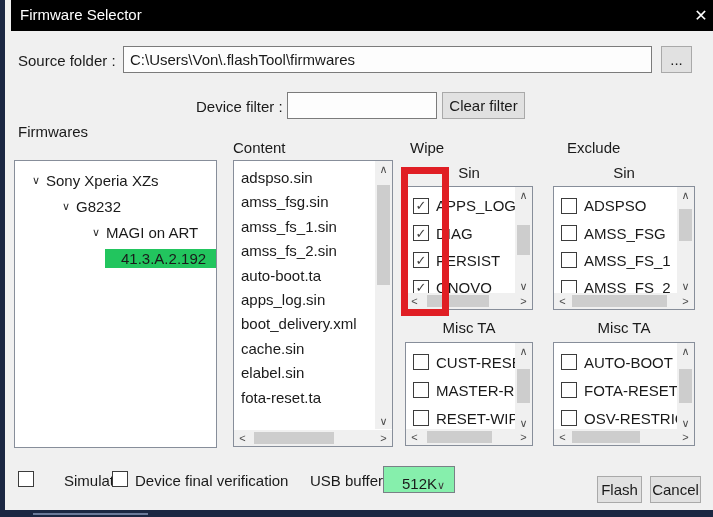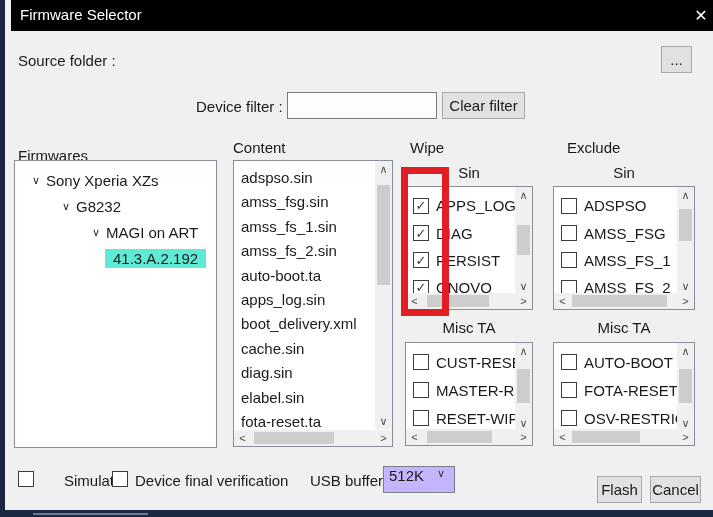--- a/index.html
+++ b/index.html
@@ -34,47 +34,48 @@
   
   .vscroll{position:absolute;right:0;top:0;width:17px;background:#f0f0f0;}
   .hscroll{position:absolute;left:0;bottom:0;height:16px;background:#f0f0f0;}
   .sarr{position:absolute;color:#4d4d4d;font-size:11px;width:17px;height:16px;
         display:flex;align-items:center;justify-content:center;}
   .vthumb{position:absolute;left:2px;width:13px;background:#cdcdcd;}
   .hthumb{position:absolute;top:2px;height:12px;background:#cdcdcd;}
   
   .tree-row{height:26px;font-size:15px;display:flex;align-items:center;white-space:nowrap;}
   .tw{color:#2b2b2b;font-size:11px;width:14px;display:inline-block;}
-  .tree-label.sel{background:#5eead4;padding:1px 8px;}
-  
-  #usb-select{background:#c4b5fd;border:1px solid #798086;display:flex;
-              align-items:flex-start;font-size:15px;padding-left:5px;}
+  .tree-label.sel{background:#22c55e;padding:1px 16px;}
+  
+  #usb-select{background:#86efac;border:1px solid #798086;display:flex;
+              align-items:flex-end;font-size:15px;padding-left:18px;}
   #usb-chevron{position:absolute;right:9px;color:#3c3c3c;font-size:11px;}
   
   #red-annotation{border:7px solid #e01e24;background:transparent;z-index:40;}
 </style>
 </head>
 <body>
 
 <div id="stage">
 
   <div class="abs" id="left-strip"></div>
   <div class="abs" id="titlebar">
     <div class="abs" id="title-text">Firmware Selector</div>
     <div class="abs" id="close-btn">✕</div>
   </div>
 
   <div class="abs lbl" style="left:18px;top:52px;">Source folder :</div>
+  <input class="abs tinput" style="left: 123px; top: 46px; width: 529px; height: 27px;" value="C:\Users\Von\.flashTool\firmwares">
   <div class="abs btn" style="left:661px;top:46px;width:31px;height:27px;">...</div>
 
   <div class="abs lbl" style="left:196px;top:98px;">Device filter :</div>
   <input class="abs tinput" style="left: 287px; top: 92px; width: 150px; height: 27px;" value="">
   <div class="abs btn" style="left:442px;top:92px;width:83px;height:27px;">Clear filter</div>
 
-  <div class="abs lbl" style="left:18px;top:123px;margin-top:24px;">Firmwares</div>
+  <div class="abs lbl" style="left:18px;top:123px;">Firmwares</div>
   <div class="abs lbl" style="left:233px;top:139px;">Content</div>
   <div class="abs lbl" style="left:410px;top:139px;">Wipe</div>
   <div class="abs lbl" style="left:567px;top:139px;">Exclude</div>
   <div class="abs lbl" style="left:405px;top:164px;width:128px;text-align:center;">Sin</div>
   <div class="abs lbl" style="left:553px;top:164px;width:142px;text-align:center;">Sin</div>
   <div class="abs lbl" style="left:405px;top:319px;width:128px;text-align:center;">Misc TA</div>
   <div class="abs lbl" style="left:553px;top:319px;width:142px;text-align:center;">Misc TA</div>
 
   <div class="abs listbox" style="left:14px;top:160px;width:203px;height:288px;">
     <div class="items" style="width:201px;padding-top:6px;">
@@ -99,21 +100,20 @@
   <div class="abs listbox" style="left:233px;top:160px;width:160px;height:287px;">
     <div class="items" style="width:141px;height:268px;padding-top:5px;">
         <div class="li-row">adspso.sin</div>
         <div class="li-row">amss_fsg.sin</div>
         <div class="li-row">amss_fs_1.sin</div>
         <div class="li-row">amss_fs_2.sin</div>
         <div class="li-row">auto-boot.ta</div>
         <div class="li-row">apps_log.sin</div>
         <div class="li-row">boot_delivery.xml</div>
         <div class="li-row">cache.sin</div>
-        <div class="li-row">diag.sin</div>
         <div class="li-row">elabel.sin</div>
         <div class="li-row">fota-reset.ta</div>
       </div>
     <div class="vscroll" style="height:268px;">
       <span class="sarr" style="top:0;">∧</span>
       <div class="vthumb" style="top:24px;height:100px;"></div>
       <span class="sarr" style="bottom:0;">∨</span>
     </div>
     <div class="hscroll" style="width:158px;">
       <span class="sarr" style="left:0;">&lt;</span>

